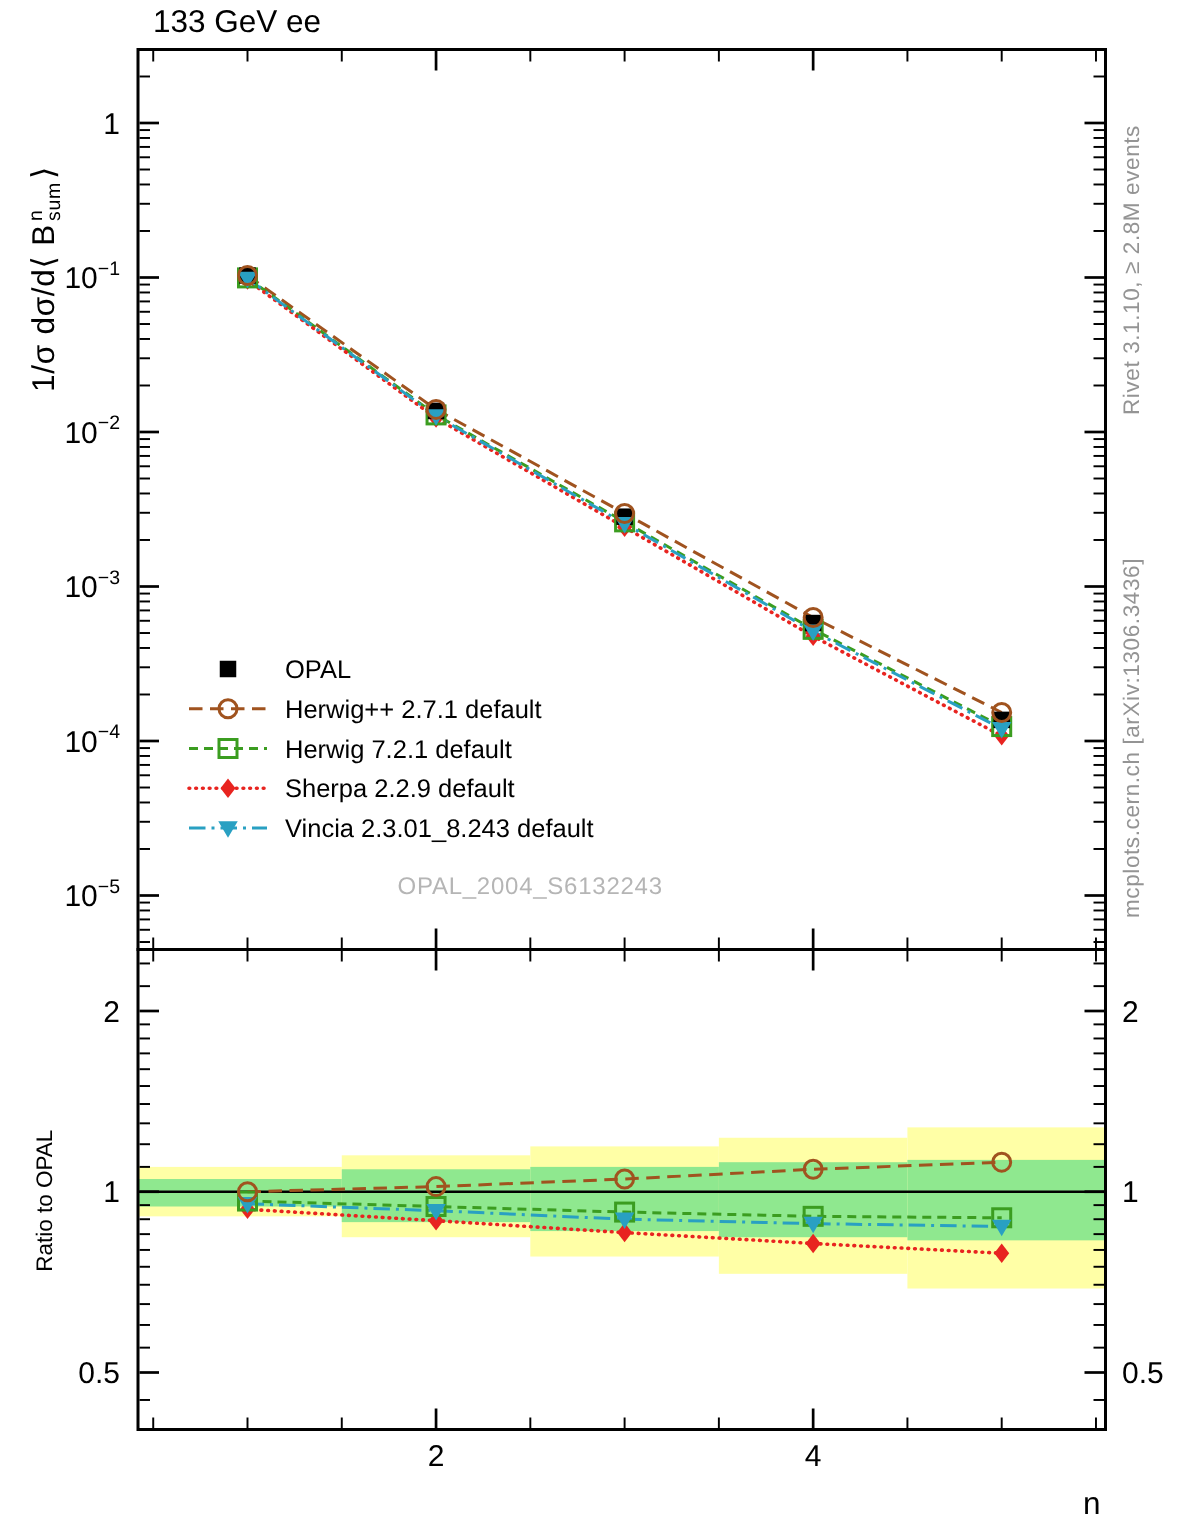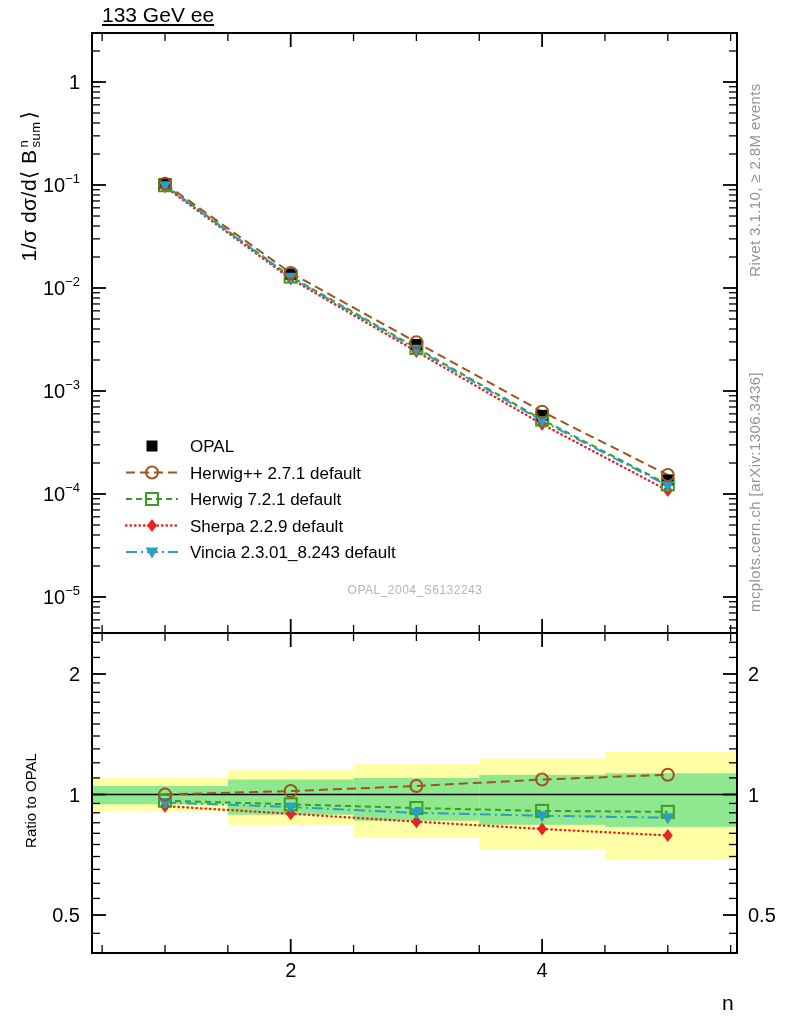--- a/index.html
+++ b/index.html
@@ -1,28 +1,28 @@
 <!DOCTYPE html>
 <html><head>
 <meta charset="utf-8">
 <style>
   html,body{margin:0;padding:0;background:#fff;}
   #canvas{position:relative;width:786px;height:1024px;background:#ffffff;overflow:hidden;
           font-family:"Liberation Sans","DejaVu Sans",sans-serif;color:#000;}
   #plot-svg{position:absolute;left:0;top:0;}
   #plot-svg text{font-family:"Liberation Sans","DejaVu Sans",sans-serif;fill:#000;}
   .overlay{position:absolute;white-space:nowrap;}
-  .hdr{font-size:21px;top:3px;text-decoration:underline;}
+  .hdr{font-size:21px;top:3px;}
   .vtext{position:absolute;transform:rotate(-90deg);white-space:nowrap;
          display:flex;align-items:center;justify-content:center;}
   .note{color:#949494;font-size:15px;letter-spacing:0.4px;}
   .ylab{font-size:21px;letter-spacing:0.5px;}
   .susk{display:inline-flex;flex-direction:column;align-items:flex-start;
         font-size:13px;line-height:0.95;margin:0 2px;transform:translateY(1px);}
-  .watermark{color:#b5b5b5;font-size:12px;letter-spacing:0.5px;text-align:center;}
+  .watermark{color:#b5b5b5;font-size:16px;letter-spacing:0.5px;}
 </style>
 </head>
 <body>
 
 <div id="canvas">
 
   <svg id="plot-svg" width="786" height="1024" viewBox="0 0 786 1024">
       <g>
         <rect x="92.094" y="777.9308253881328" width="135.756" height="32.964591335778664" fill="#ffffa6"></rect>
         <rect x="227.85" y="770.2031197290571" width="125.70000000000002" height="54.60730169395663" fill="#ffffa6"></rect>

